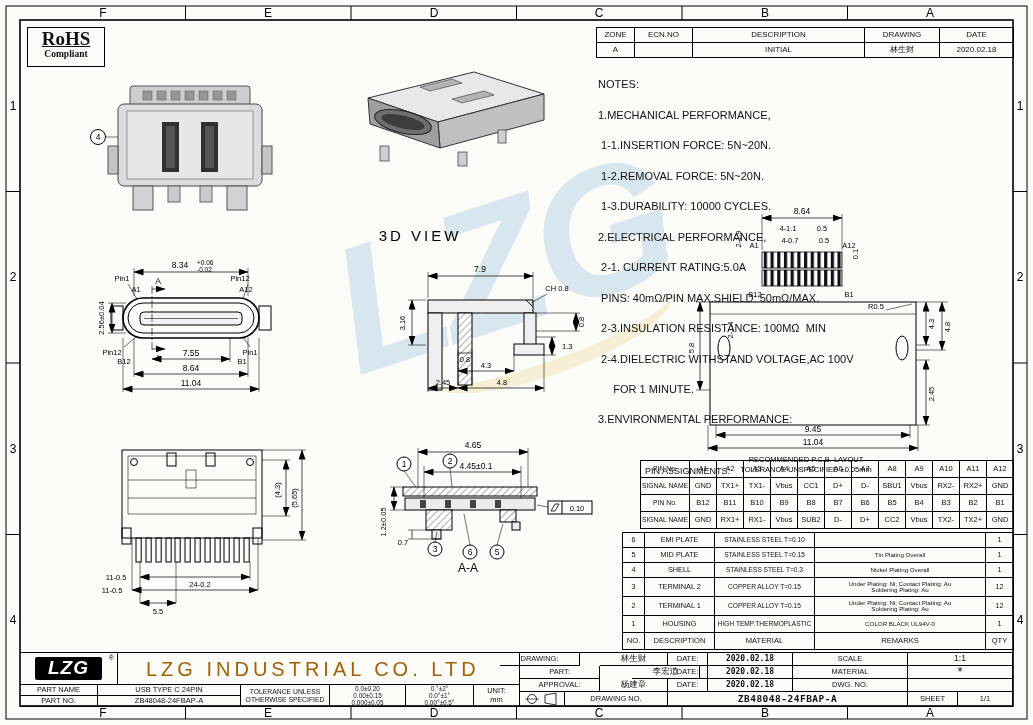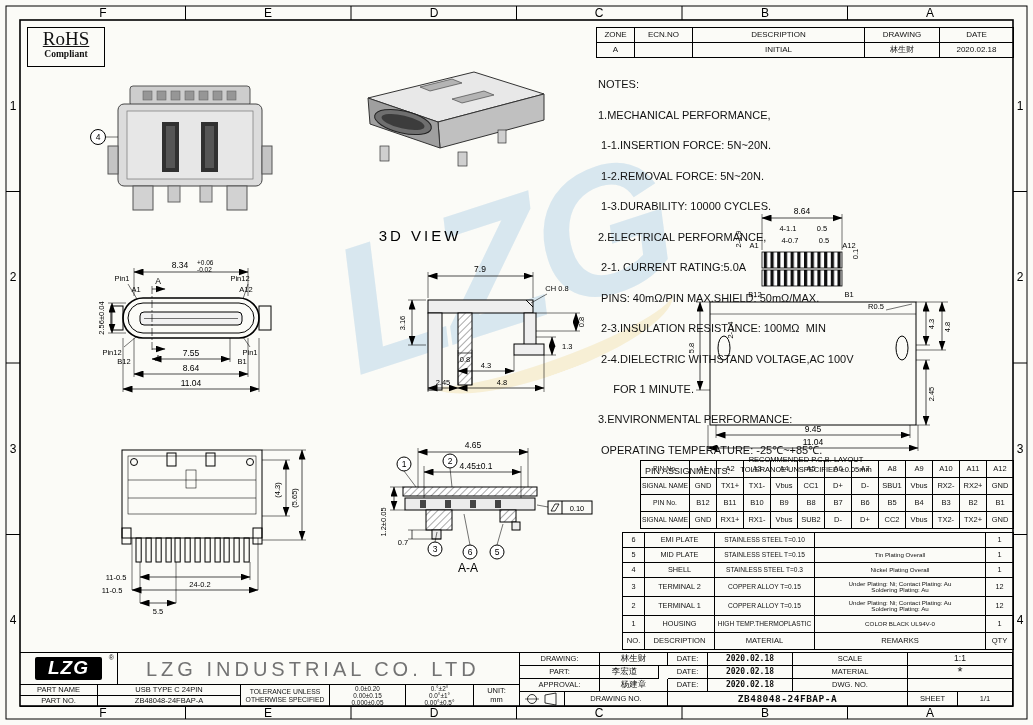--- a/index.html
+++ b/index.html
@@ -14,38 +14,38 @@
   svg .cl{stroke:#000;stroke-width:.6;stroke-dasharray:8 2 2 2}
   svg text{font-family:"Liberation Sans",sans-serif;fill:#000}
   svg .t6{font-size:6.5px}
   svg .t7{font-size:7.5px}
   svg .t8{font-size:8.5px}
   svg .t12{font-size:12px}
   svg .t15{font-size:15px;letter-spacing:3px}
   svg .mid{text-anchor:middle}
   .ov{position:absolute;z-index:2}
   .rohs{left:27px;top:27px;width:78px;height:40px;border:1.2px solid #000;text-align:center;box-sizing:border-box;background:transparent}
-  .rohs .t{font-family:"Liberation Serif",serif;font-weight:normal;font-size:19px;line-height:21px;text-decoration:underline}
+  .rohs .t{font-family:"Liberation Serif",serif;font-weight:bold;font-size:19px;line-height:21px;text-decoration:underline}
   .rohs .s{font-family:"Liberation Serif",serif;font-weight:bold;font-size:9.5px}
   .grid{display:grid;border-top:1px solid #000;border-right:1px solid #000;box-sizing:content-box}
   .gc{border-left:1px solid #000;border-bottom:1px solid #000;display:flex;align-items:center;justify-content:center;text-align:center;overflow:hidden;line-height:1.05}
   .rev{left:596px;top:27px;grid-template-columns:38px 58px 172px 75px 74px;grid-auto-rows:15px;font-size:8px}
   .notes{left:598px;top:59px;width:414px;font-size:11px;line-height:10.15px;white-space:pre}
   .pintitle{left:645px;top:466px;font-size:9px}
   .pin{left:640px;top:460px;grid-template-columns:49px repeat(12,27px);grid-auto-rows:17px;font-size:7.5px}
   .pin .hd{font-size:6.8px}
   .parts{left:622px;top:532px;grid-template-columns:22px 70px 100px 171px 28px;grid-template-rows:15px 15px 15px 19px 19px 17px 17px;font-size:7.3px}
   .parts .mat{font-size:6.6px}
   .parts .rem{font-size:6.2px;white-space:pre-line}
   .parts .ft{font-size:7.6px}
   .tb{left:20px;top:652px;width:993px;height:54px;border-top:1.6px solid #000;box-sizing:border-box}
   .tc{position:absolute;box-sizing:border-box;border-right:1px solid #000;border-bottom:1px solid #000;display:flex;align-items:center;justify-content:center;text-align:center;font-size:7.5px;overflow:hidden;line-height:1.1}
   .logobox{background:#000;color:#fff;font-style:italic;font-weight:800;font-size:19px;padding:1px 13px;border-radius:2px;letter-spacing:1px}
   .reg{position:absolute;right:3px;top:1px;font-size:7px}
-  .company{justify-content:flex-start;padding-left:28px;font-size:20px;letter-spacing:4px;color:#737373}
+  .company{justify-content:flex-start;padding-left:28px;font-size:20px;letter-spacing:4px;color:#a16207}
   .name{font-size:8.5px}
   .dateval{font-family:"DejaVu Sans Mono",monospace;font-size:8px;font-weight:bold}
   .dno{font-family:"DejaVu Sans Mono",monospace;font-size:9.5px;font-weight:bold;letter-spacing:.5px}
   .scaleval{font-size:8.5px}
   .star{font-size:13px}
   .small2{font-size:6.8px;line-height:8px}
   .tol3{font-size:6.4px;line-height:7.2px}
 </style>
 </head>
 <body>
@@ -414,21 +414,20 @@
     <div> 1-1.INSERTION FORCE: 5N~20N.</div>
     <div> 1-2.REMOVAL FORCE: 5N~20N.</div>
     <div> 1-3.DURABILITY: 10000 CYCLES.</div>
     <div>2.ELECTRICAL PERFORMANCE,</div>
     <div> 2-1. CURRENT RATING:5.0A</div>
     <div> PINS: 40mΩ/PIN MAX.SHIELD: 50mΩ/MAX.</div>
     <div> 2-3.INSULATION RESISTANCE: 100MΩ  MIN</div>
     <div> 2-4.DIELECTRIC WITHSTAND VOLTAGE,AC 100V</div>
     <div>     FOR 1 MINUTE.</div>
     <div>3.ENVIRONMENTAL PERFORMANCE:</div>
-    <div> OPERATING TEMPERATURE: -25℃~+85℃.</div>
   </div>
 
   <div class="ov pintitle">PIN ASSIGNMENTS:</div>
   <div class="ov grid pin">
     <div class="gc hd">PIN No.</div>
     <div class="gc">A1</div>
     <div class="gc">A2</div>
     <div class="gc">A3</div>
     <div class="gc">A4</div>
     <div class="gc">A5</div>
@@ -544,29 +543,29 @@
     <div class="tc tol3" style="left:386px;top:32px;width:68px;height:22px;flex-direction:column">
       <div>0.°±2°</div>
       <div>0.0°±1°</div>
       <div>0.00°±0.5°</div>
     </div>
     <div class="tc" style="left:454px;top:32px;width:46px;height:22px;flex-direction:column">
       <div>UNIT:</div>
       <div>mm</div>
     </div>
 
-    <div class="tc" style="left:500px;top:0;width:80px;height:13px">DRAWING:</div>
+    <div class="tc" style="left:480px;top:0;width:80px;height:13px">DRAWING:</div>
     <div class="tc name" style="left:580px;top:0;width:68px;height:13px">林生财</div>
     <div class="tc" style="left:648px;top:0;width:40px;height:13px">DATE:</div>
     <div class="tc dateval" style="left:688px;top:0;width:85px;height:13px">2020.02.18</div>
     <div class="tc" style="left:773px;top:0;width:115px;height:13px">SCALE</div>
     <div class="tc scaleval" style="left:888px;top:0;width:105px;height:13px">1:1</div>
 
     <div class="tc" style="left:500px;top:13px;width:80px;height:13px">PART:</div>
-    <div class="tc name" style="left:571px;top:13px;width:68px;height:13px">李宏道</div>
+    <div class="tc name" style="left:612px;top:13px;width:68px;height:13px">李宏道</div>
     <div class="tc" style="left:648px;top:13px;width:40px;height:13px">DATE:</div>
     <div class="tc dateval" style="left:688px;top:13px;width:85px;height:13px">2020.02.18</div>
     <div class="tc" style="left:773px;top:13px;width:115px;height:13px">MATERIAL</div>
     <div class="tc star" style="left:888px;top:13px;width:105px;height:13px">*</div>
 
     <div class="tc" style="left:500px;top:26px;width:80px;height:13px">APPROVAL:</div>
     <div class="tc name" style="left:580px;top:26px;width:68px;height:13px">杨建章</div>
     <div class="tc" style="left:648px;top:26px;width:40px;height:13px">DATE:</div>
     <div class="tc dateval" style="left:688px;top:26px;width:85px;height:13px">2020.02.18</div>
     <div class="tc" style="left:773px;top:26px;width:115px;height:13px">DWG. NO.</div>

